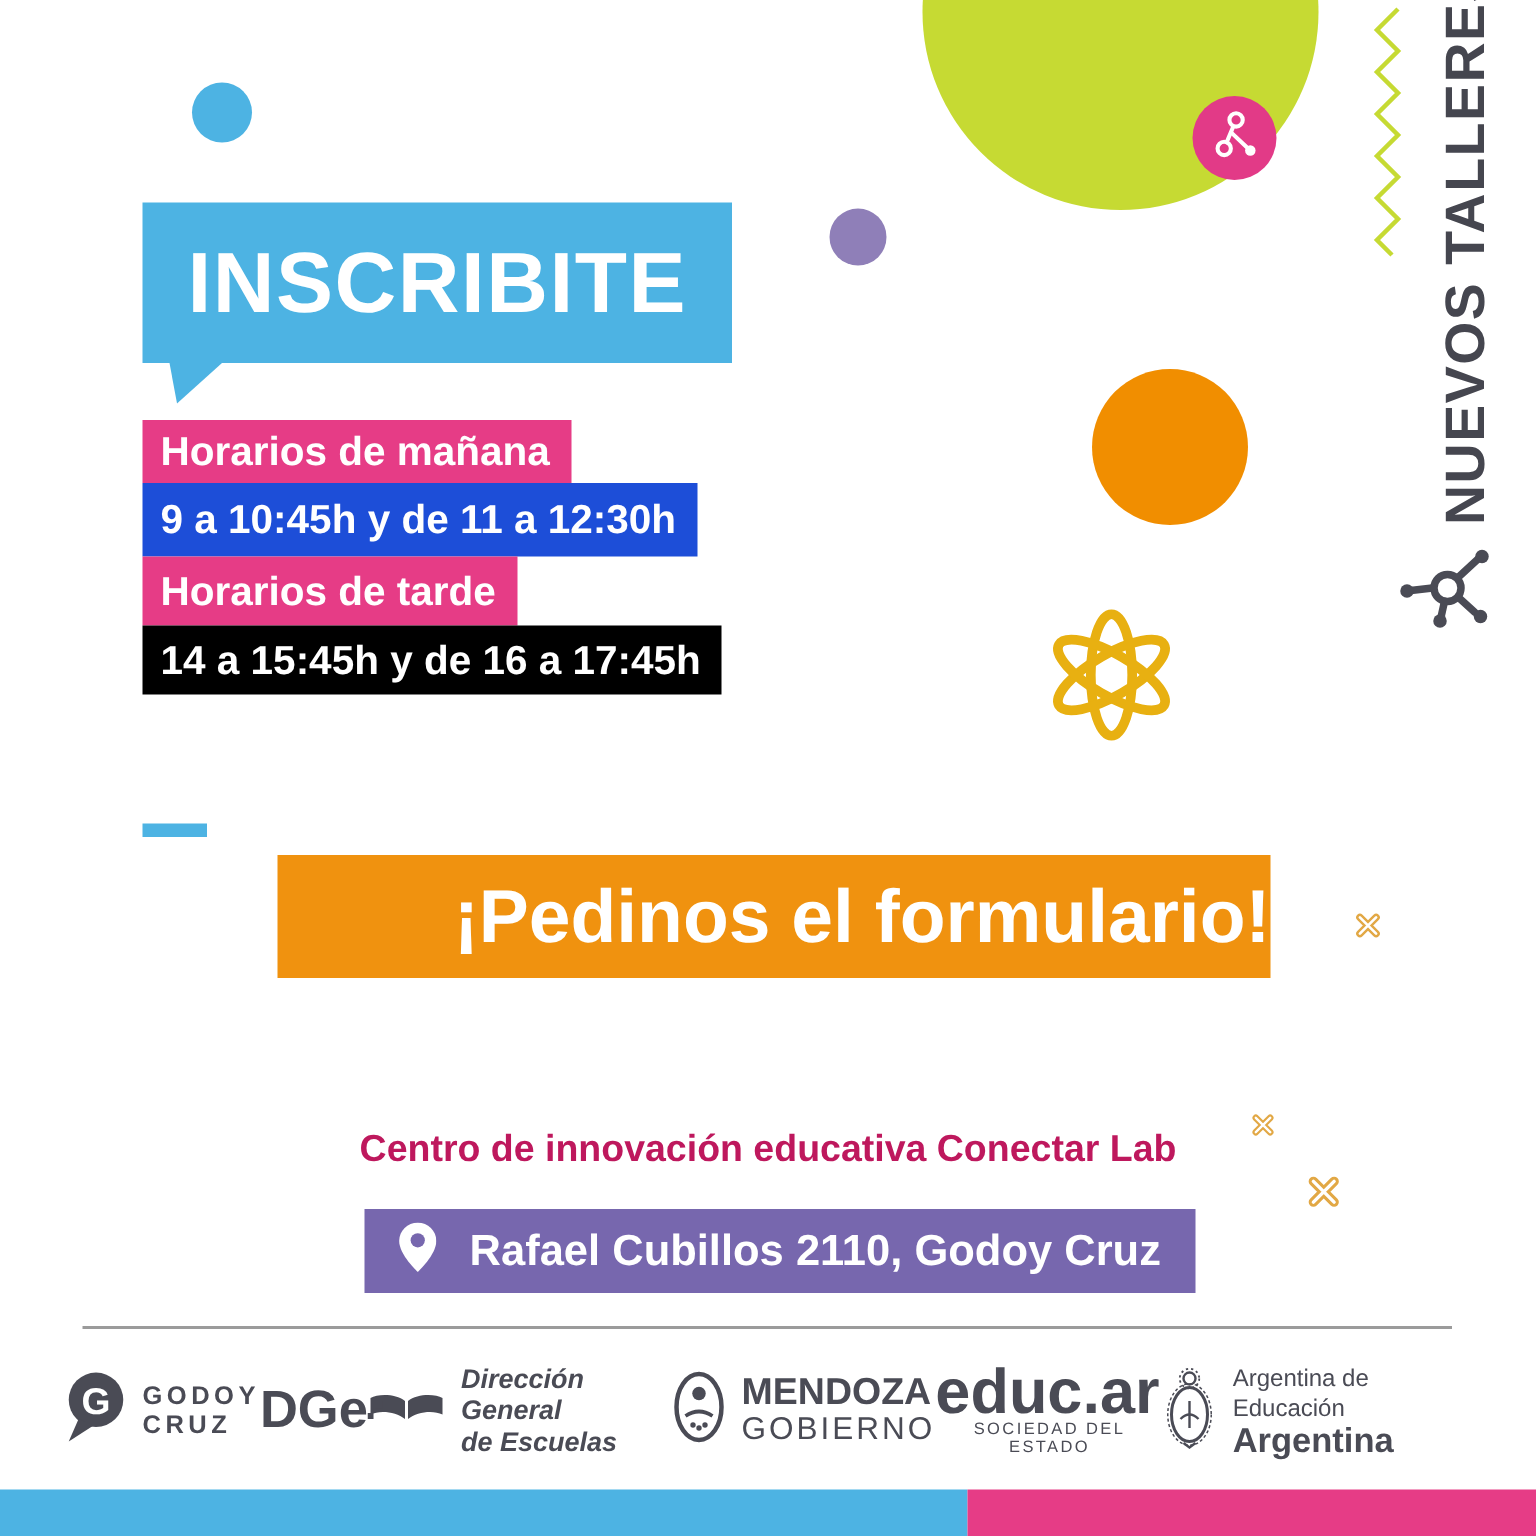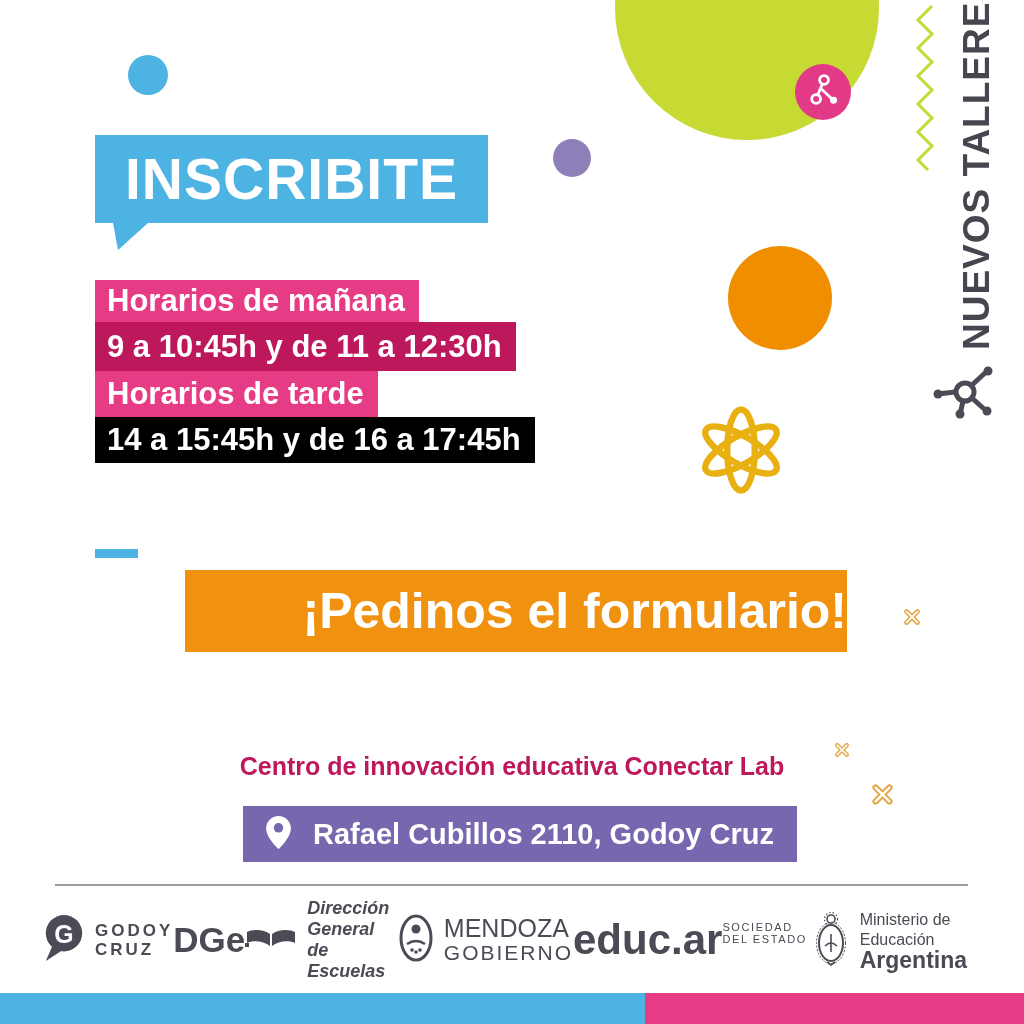--- a/index.html
+++ b/index.html
@@ -29,35 +29,35 @@
   
   .side-label {
     right: 26px; top: 26px; height: 324px;
     writing-mode: vertical-rl; transform: rotate(180deg);
     font-size: 37px; font-weight: bold; color: #45464F; letter-spacing: 1px;
     white-space: nowrap;
   }
 
   
   .bubble {
-    left: 95px; top: 135px; width: 393px; height: 88px; background: #4DB3E3;
+    left: 95px; top: 135px; width: 393px; height: 107px; background: #4DB3E3;
     display: flex; align-items: center; justify-content: center;
   }
   .bubble-text { color: #fff; font-size: 57px; font-weight: bold; letter-spacing: 1px; }
   .bubble-tail {
     position: absolute; left: 18px; top: 100%; width: 0; height: 0;
     border-top: 27px solid #4DB3E3; border-right: 30px solid transparent;
     border-left: 5px solid transparent;
   }
 
   
   .bars { left: 95px; top: 280px; display: flex; flex-direction: column; align-items: flex-start; }
-  .bar { color: #fff; font-weight: bold; font-size: 31px; padding: 0 14px 0 12px; white-space: nowrap; display: flex; align-items: center; }
+  .bar { color: #fff; font-weight: bold; font-size: 27px; padding: 0 14px 0 12px; white-space: nowrap; display: flex; align-items: center; }
   .bar-pink   { background: #E63C86; }
-  .bar-yellow { background: #be185d; }
+  .bar-yellow { background: #1d4ed8; }
   .bar-blue   { background: #000000; }
   .bar-1 { height: 42px; }
   .bar-2 { height: 49px; }
   .bar-3 { height: 46px; }
   .bar-4 { height: 46px; }
 
   .blue-dash { left: 95px; top: 549px; width: 43px; height: 9px; background: #4DB3E3; }
 
   
   .cta {
@@ -87,23 +87,23 @@
   }
   .logo { display: flex; align-items: center; }
   .logo-godoy { gap: 9px; }
   .godoy-text div { font-size: 17px; font-weight: bold; letter-spacing: 3px; line-height: 19px; }
   .logo-dge { gap: 10px; }
   .dge-left { display: flex; flex-direction: row; align-items: center; }
   .dge-acronym { font-size: 35px; font-weight: bold; line-height: 30px; position: relative; }
   .dge-pixels { position: absolute; right: -11px; top: -4px; }
   .dge-name { font-style: italic; font-weight: bold; font-size: 18px; line-height: 21px; }
   .logo-mendoza { gap: 10px; }
-  .mendoza-line1 { font-size: 25px; font-weight: normal; line-height: 25px; }
+  .mendoza-line1 { font-size: 25px; font-weight: bold; line-height: 25px; }
   .mendoza-line2 { font-size: 21px; font-weight: 400; letter-spacing: 2px; line-height: 23px; }
-  .logo-educar { flex-direction: row; align-items: flex-start; }
+  .logo-educar { flex-direction: column; align-items: flex-start; text-align: center; }
   .educar-name { font-size: 42px; font-weight: bold; line-height: 38px; }
   .educar-sub { font-size: 11px; font-weight: normal; letter-spacing: 1.6px; }
   .logo-ministerio { gap: 12px; }
   .ministerio-line1 { font-size: 16px; font-weight: 500; line-height: 20px; }
   .ministerio-line2 { font-size: 23px; font-weight: bold; line-height: 21px; }
 
   
   .bottom-blue { left: 0; top: 993px; width: 645px; height: 31px; background: #4DB3E3; }
   .bottom-pink { left: 645px; top: 993px; width: 379px; height: 31px; background: #E63C86; }
 </style>
@@ -286,21 +286,21 @@
           <circle cx="17" cy="9" r="4" fill="none" stroke="#4A4B55" stroke-width="1.6"></circle>
           <circle cx="17" cy="9" r="6.5" fill="none" stroke="#4A4B55" stroke-width="1.2" stroke-dasharray="1.5,2"></circle>
           <ellipse cx="17" cy="33" rx="12" ry="18" fill="none" stroke="#4A4B55" stroke-width="2"></ellipse>
           <ellipse cx="17" cy="33" rx="14.5" ry="20.5" fill="none" stroke="#4A4B55" stroke-width="1" stroke-dasharray="2,1.6"></ellipse>
           <line x1="17" y1="24" x2="17" y2="42" stroke="#4A4B55" stroke-width="1.6"></line>
           <path d="M11 36 Q17 30 23 36" fill="none" stroke="#4A4B55" stroke-width="1.6"></path>
           <path d="M13 52 L17 55 L21 52" fill="none" stroke="#4A4B55" stroke-width="1.6"></path>
         </svg>
       </span>
       <span>
-        <div class="ministerio-line1">Ministerio de Educación</div>
+        <div class="ministerio-line1">Argentina de Educación</div>
         <div class="ministerio-line2">Argentina</div>
       </span>
     </div>
 
   </div>
 
   <div class="abs bottom-blue"></div>
   <div class="abs bottom-pink"></div>
 
 </div>

